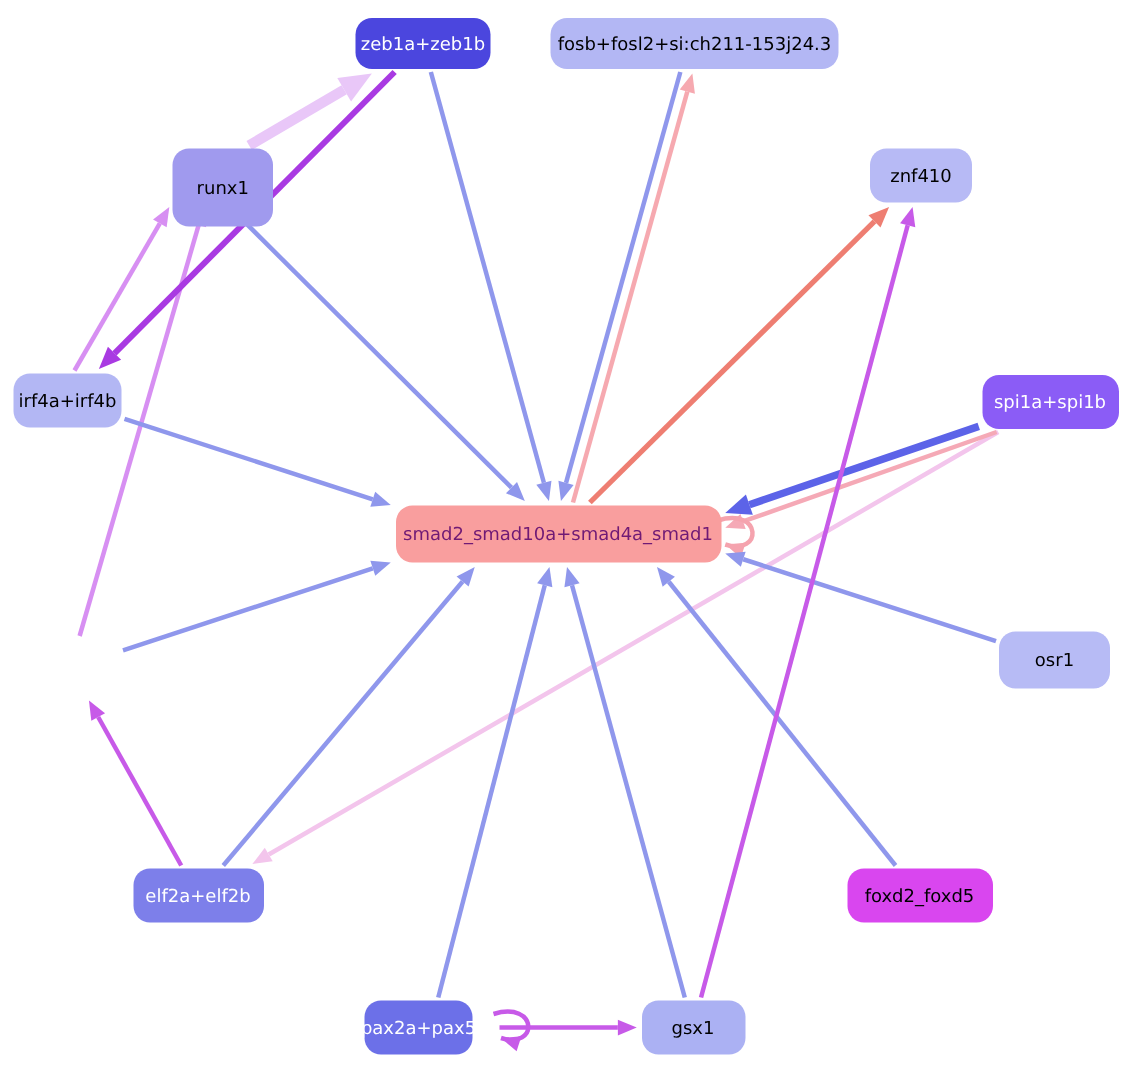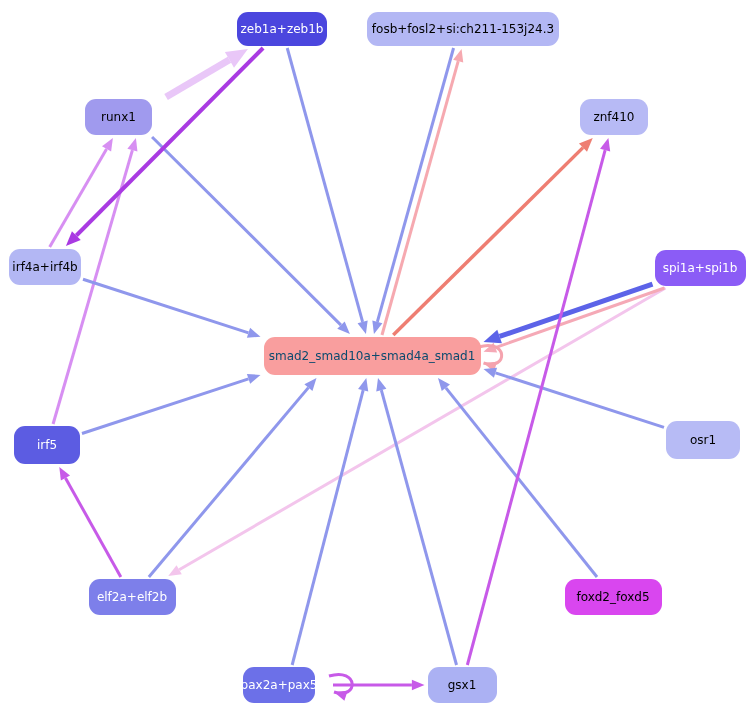--- a/index.html
+++ b/index.html
@@ -69,37 +69,34 @@
       <polygon points="65.91176470588235,246 71.96160805428873,231.13798817589816 80.74817187801752,239.88763366423314" fill="#a93ae2"></polygon>
       <line x1="263.0798319327731" y1="48" x2="76.35488996615312" y2="235.51281092006565" stroke="#a93ae2" stroke-width="4" stroke-linecap="butt"></line>
     </svg>
   <div id="nodes">
       <div class="node" style="left: 237px; top: 12px; width: 90px; height: 34px; background: rgb(75, 70, 222); color: rgb(255, 255, 255);">
         <span>zeb1a+zeb1b</span>
       </div>
       <div class="node" style="left: 367px; top: 12px; width: 192px; height: 34px; background: rgb(179, 183, 244); color: rgb(0, 0, 0);">
         <span>fosb+fosl2+si:ch211-153j24.3</span>
       </div>
-      <div class="node" style="left: 85px; top: 99px; width: 67px; height: 36px; background: rgb(160, 154, 238); color: rgb(0, 0, 0);">
+      <div class="node" style="left: 115px; top: 99px; width: 67px; height: 52px; background: rgb(160, 154, 238); color: rgb(0, 0, 0);">
         <span>runx1</span>
       </div>
       <div class="node" style="left: 580px; top: 99px; width: 68px; height: 36px; background: rgb(183, 186, 245); color: rgb(0, 0, 0);">
         <span>znf410</span>
       </div>
       <div class="node" style="left: 9px; top: 249px; width: 72px; height: 36px; background: rgb(179, 183, 244); color: rgb(0, 0, 0); text-align: right;">
         <span>irf4a+irf4b</span>
       </div>
       <div class="node" style="left: 654.5px; top: 250px; width: 91px; height: 36px; background: #8b5cf6; color: rgb(255, 255, 255);">
         <span>spi1a+spi1b</span>
       </div>
-      <div class="node" style="left: 263.5px; top: 337px; width: 217px; height: 38px; background: rgb(249, 158, 158); color: #0c4a6e;">
+      <div class="node" style="left: 263.5px; top: 337px; width: 217px; height: 38px; background: rgb(249, 158, 158); color: #701a75;">
         <span>smad2_smad10a+smad4a_smad1</span>
-      </div>
-      <div class="node" style="left: 14px; top: 426px; width: 66px; height: 38px; background: rgb(92, 92, 226); color: rgb(255, 255, 255);">
-        <span>irf5</span>
       </div>
       <div class="node" style="left: 666px; top: 421px; width: 74px; height: 38px; background: rgb(183, 187, 245); color: rgb(0, 0, 0);">
         <span>osr1</span>
       </div>
       <div class="node" style="left: 88.5px; top: 579px; width: 87px; height: 36px; background: rgb(125, 127, 234); color: rgb(255, 255, 255);">
         <span>elf2a+elf2b</span>
       </div>
       <div class="node" style="left: 564.5px; top: 579px; width: 97px; height: 36px; background: #d946ef; color: rgb(0, 0, 0);">
         <span>foxd2_foxd5</span>
       </div>

